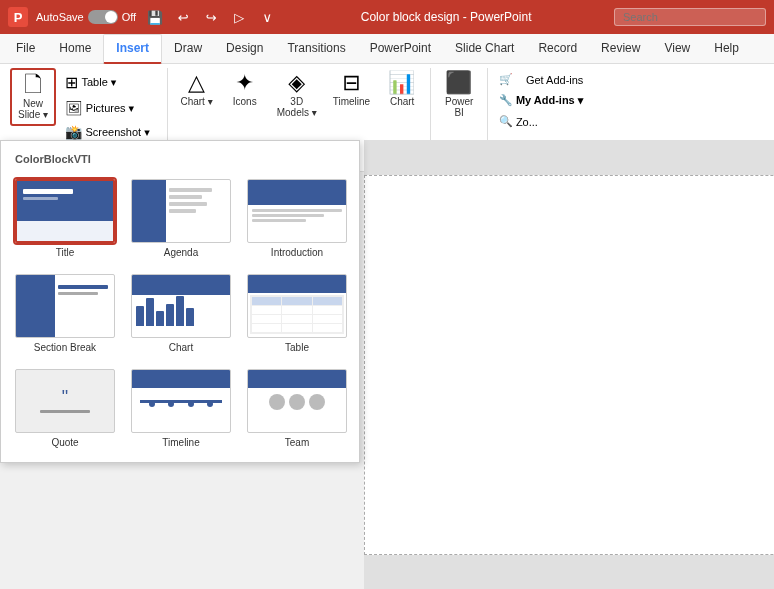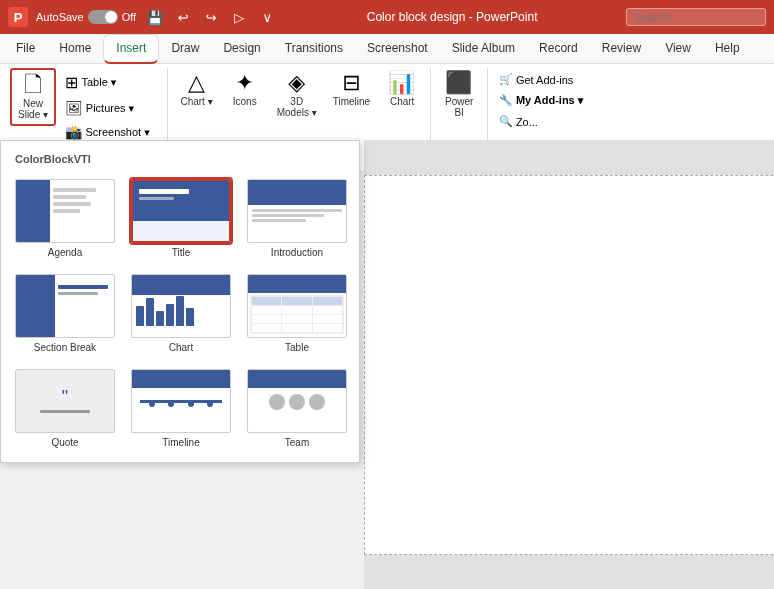--- a/index.html
+++ b/index.html
@@ -14,30 +14,30 @@
       display: flex; align-items: center; justify-content: center; font-weight: bold; font-size: 13px; }
     .title-bar-autosave { display: flex; align-items: center; gap: 4px; font-size: 11px; }
     .toggle-switch { width: 30px; height: 14px; background: #999; border-radius: 7px; position: relative; }
     .toggle-knob { width: 12px; height: 12px; background: white; border-radius: 50%; position: absolute; top: 1px; right: 1px; }
     .title-bar-icons { display: flex; gap: 6px; align-items: center; }
     .title-bar-icon { width: 22px; height: 22px; display: flex; align-items: center; justify-content: center;
       border-radius: 3px; cursor: pointer; font-size: 13px; color: white; }
     .title-bar-title { flex: 1; text-align: center; font-size: 12px; }
     .title-bar-right { display: flex; align-items: center; gap: 4px; }
     .search-box { background: rgba(255,255,255,0.2); border: 1px solid rgba(255,255,255,0.4);
-      border-radius: 3px; padding: 2px 8px; color: white; font-size: 11px; width: 140px; }
+      border-radius: 3px; padding: 2px 8px; color: white; font-size: 11px; width: 152px; }
 
     
     .ribbon { background: white; border-bottom: 1px solid #ddd; }
     .ribbon-tabs { display: flex; background: #f8f8f8; border-bottom: 1px solid #ddd; padding: 0 4px; }
     .ribbon-tab { padding: 6px 12px; font-size: 12px; cursor: pointer; border: none; background: none;
       color: #333; border-bottom: 2px solid transparent; }
-    .ribbon-tab.active { border-bottom: 2px solid #c0392b; color: #15803d; font-weight: 400;
+    .ribbon-tab.active { border-bottom: 2px solid #c0392b; color: #3b82f6; font-weight: 700;
       background: white; border-top: 1px solid #ddd; border-left: 1px solid #ddd; border-right: 1px solid #ddd;
-      margin-bottom: -1px; padding-bottom: 7px; border-radius: 7px; }
+      margin-bottom: -1px; padding-bottom: 7px; }
     .ribbon-content { display: flex; align-items: stretch; padding: 4px 4px; gap: 0; min-height: 80px; }
     .ribbon-group { display: flex; flex-direction: column; align-items: center; padding: 0 6px;
       border-right: 1px solid #ddd; gap: 2px; }
     .ribbon-group:last-child { border-right: none; }
     .ribbon-group-label { font-size: 10px; color: #666; margin-top: auto; padding-top: 2px; text-align: center; }
     .ribbon-items { display: flex; align-items: flex-start; gap: 4px; flex: 1; }
     .ribbon-btn-large { display: flex; flex-direction: column; align-items: center; padding: 4px 6px;
       cursor: pointer; border-radius: 3px; min-width: 44px; gap: 2px; border: none; background: none; }
     .ribbon-icon { font-size: 22px; line-height: 1; }
     .ribbon-btn-label { font-size: 10px; text-align: center; color: #333; }
@@ -154,22 +154,22 @@
 </div>
 
 <div class="ribbon">
   <div class="ribbon-tabs">
     <button class="ribbon-tab">File</button>
     <button class="ribbon-tab">Home</button>
     <button class="ribbon-tab active insert-tab-highlight">Insert</button>
     <button class="ribbon-tab">Draw</button>
     <button class="ribbon-tab">Design</button>
     <button class="ribbon-tab">Transitions</button>
-    <button class="ribbon-tab">Screenshot</button>
-    <button class="ribbon-tab">Slide Album</button>
+    <button class="ribbon-tab">PowerPoint</button>
+    <button class="ribbon-tab">Slide Chart</button>
     <button class="ribbon-tab">Record</button>
     <button class="ribbon-tab">Review</button>
     <button class="ribbon-tab">View</button>
     <button class="ribbon-tab">Help</button>
   </div>
   <div class="ribbon-content">
 
     <div class="ribbon-group">
       <div class="ribbon-items">
         <button class="ribbon-btn-large new-slide-highlight">
@@ -231,63 +231,63 @@
         </button>
       </div>
       <div class="ribbon-group-label">Power BI</div>
     </div>
 
     <div class="ribbon-group">
       <div class="ribbon-items">
         <div style="display:flex;flex-direction:column;gap:2px;padding-top:2px;">
           <button class="ribbon-btn-small">
             <span>🛒</span>
-            <span style="font-size:11px;">Get Add-ins</span>
+            <span style="font-size:11px;margin-left:10px;">Get Add-ins</span>
           </button>
           <button class="ribbon-btn-small">
             <span>🔧</span>
             <span style="font-size:11px;font-weight:bold;">My Add-ins ▾</span>
           </button>
           <button class="ribbon-btn-small">
             <span>🔍</span>
             <span style="font-size:11px;">Zo...</span>
           </button>
         </div>
       </div>
       <div class="ribbon-group-label">Add-ins</div>
     </div>
   </div>
 </div>
 
 <div class="dropdown-panel">
   <div class="panel-theme-label">ColorBlockVTI</div>
   <div class="slide-grid">
+
+    <div class="slide-thumb selected">
+      <div class="thumb-img thumb-title">
+        <div class="t-top">
+          <div class="t-line1"></div>
+          <div class="t-line2"></div>
+        </div>
+        <div class="t-bottom"></div>
+      </div>
+      <span class="thumb-label">Title</span>
+    </div>
 
     <div class="slide-thumb">
       <div class="thumb-img thumb-agenda" style="position:relative;">
         <div class="t-left"></div>
         <div class="t-right" style="position:absolute;left:38%;top:8px;">
           <div class="t-rline"></div>
           <div class="t-rline" style="width:60%;"></div>
           <div class="t-rline" style="width:70%;"></div>
           <div class="t-rline" style="width:50%;"></div>
         </div>
       </div>
       <span class="thumb-label">Agenda</span>
-    </div>
-
-    <div class="slide-thumb selected">
-      <div class="thumb-img thumb-title">
-        <div class="t-top">
-          <div class="t-line1"></div>
-          <div class="t-line2"></div>
-        </div>
-        <div class="t-bottom"></div>
-      </div>
-      <span class="thumb-label">Title</span>
     </div>
 
     <div class="slide-thumb">
       <div class="thumb-img thumb-intro">
         <div class="t-top2"></div>
         <div class="t-bot2">
           <div class="t-bline"></div>
           <div class="t-bline" style="width:80%;"></div>
           <div class="t-bline" style="width:60%;"></div>
         </div>

